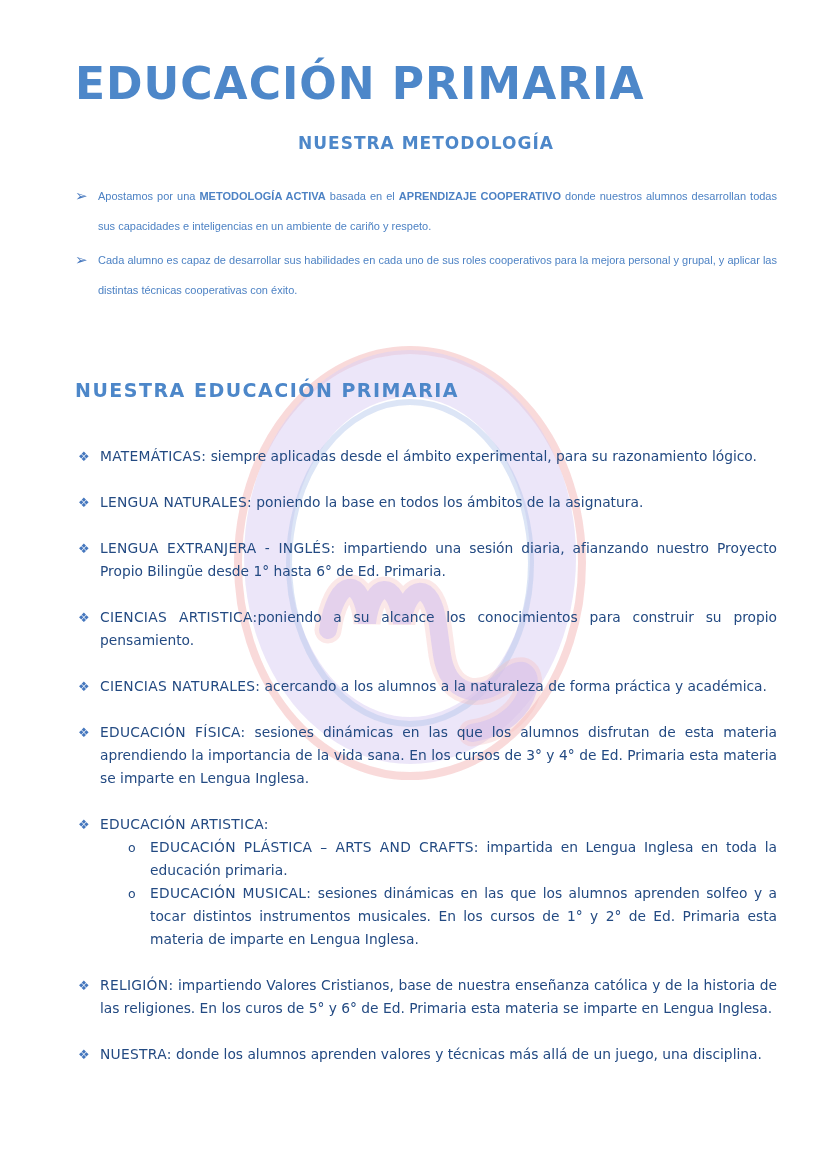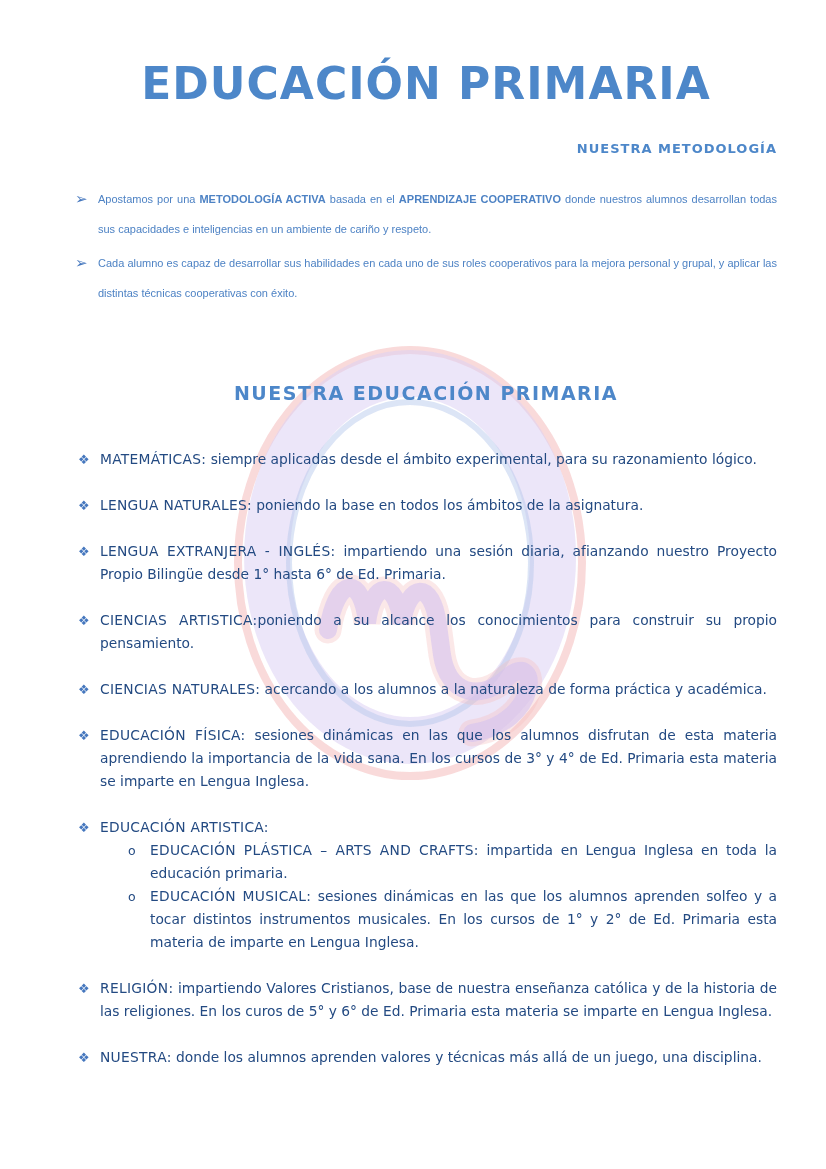--- a/index.html
+++ b/index.html
@@ -16,49 +16,49 @@
     overflow:hidden;
     font-family:"DejaVu Sans",sans-serif;
   }
   .watermark{
     position:absolute;left:210px;top:325px;
     z-index:0;pointer-events:none;
   }
   .content{position:relative;z-index:1;padding:58px 49px 0 75px;}
 
   h1.doc-title{
-    margin:0;text-align:center;
+    margin:0;text-align:left;
     font-size:44px;font-weight:bold;
     letter-spacing:1px;
     color:var(--title-blue);
   }
   h2.doc-subtitle{
-    margin:32px 0 0 0;text-align:right;
-    font-size:13px;font-weight:bold;letter-spacing:1px;
+    margin:24px 0 0 0;text-align:center;
+    font-size:17px;font-weight:bold;letter-spacing:1px;
     color:var(--title-blue);
   }
   .methodology{margin-top:28px;}
   .m-item{
     display:grid;grid-template-columns:23px 1fr;
     margin-bottom:4px;
   }
   .m-item .marker{
     color:var(--marker-blue);
     font-size:15px;line-height:30px;
   }
   .m-item p{
     margin:0;text-align:justify;
     font-size:11px;line-height:30px;
     color:var(--para-blue);
     font-family:"Liberation Sans",sans-serif;
   }
   .m-item p b{font-weight:700;}
 
   h2.section-title{
-    margin:74px 0 0 0;text-align:center;
+    margin:74px 0 0 0;text-align:left;
     font-size:19px;font-weight:bold;letter-spacing:1.5px;
     color:var(--title-blue);
   }
   .subjects{margin-top:44px;padding-left:3px;}
   .s-item{
     display:grid;grid-template-columns:22px 1fr;
     margin-bottom:23px;
     font-size:13.8px;line-height:23px;
     color:var(--navy);
   }

